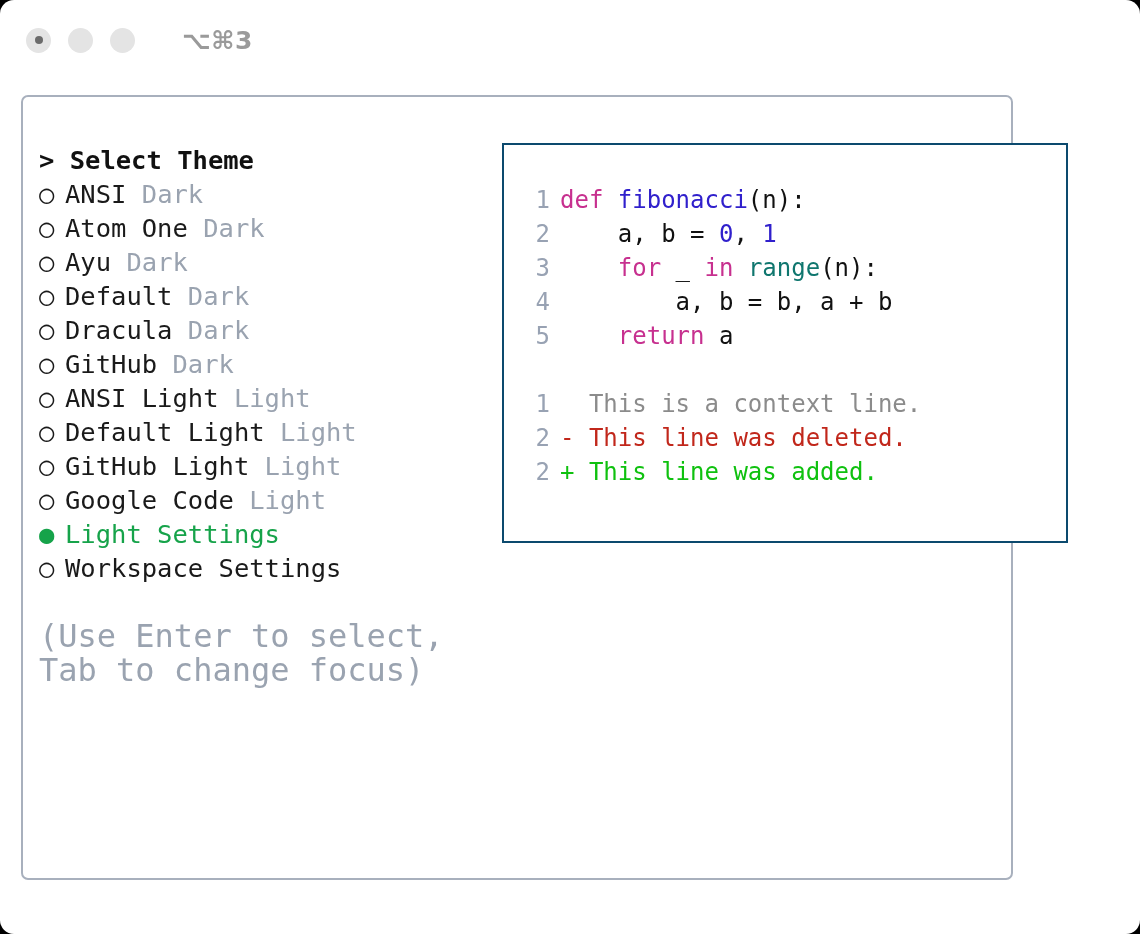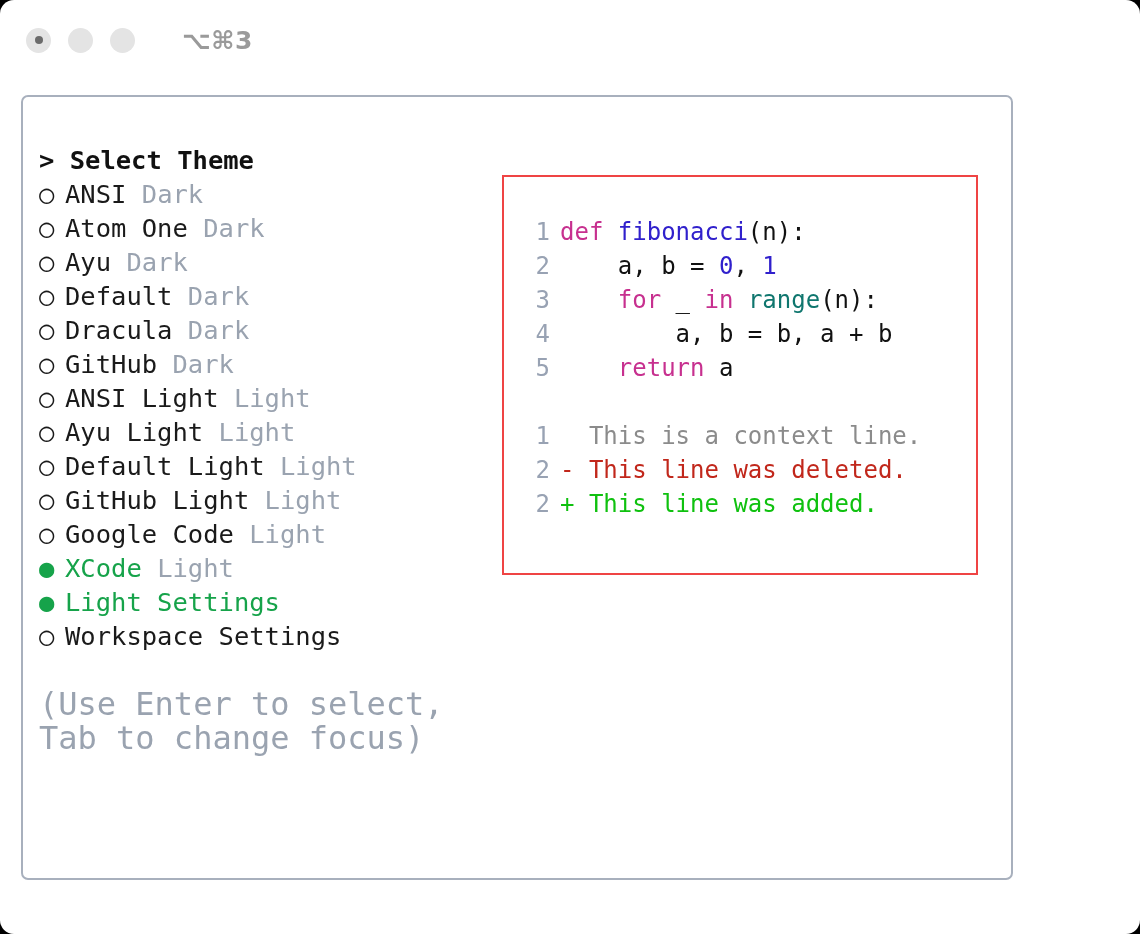--- a/index.html
+++ b/index.html
@@ -138,24 +138,23 @@
     top: 46px;
     width: 490px;
   }
   .preview-head {
     font-size: 25.5px;
     line-height: 34px;
     color: #111111;
     white-space: pre;
   }
   .preview-box {
-    margin-top: 32px;
-    width: 476px;
+    width: 566px;
     height: 400px;
-    border: 2px solid #ef4444;
+    border: 2px solid #0c4a6e;
     box-sizing: border-box;
     background: #ffffff;
     padding: 38px 0 0 12px;
   }
   .code-line {
     font-size: 24px;
     line-height: 34px;
     white-space: pre;
     color: #111111;
   }
@@ -202,25 +201,23 @@
         <div class="section-title bold">&gt; Select Theme</div>
 
         <div>
           <span class="opt"><span class="marker unsel">○</span><span class="opt-label">ANSI</span> <span class="opt-kind">Dark</span></span>
           <span class="opt"><span class="marker unsel">○</span><span class="opt-label">Atom One</span> <span class="opt-kind">Dark</span></span>
           <span class="opt"><span class="marker unsel">○</span><span class="opt-label">Ayu</span> <span class="opt-kind">Dark</span></span>
           <span class="opt"><span class="marker unsel">○</span><span class="opt-label">Default</span> <span class="opt-kind">Dark</span></span>
           <span class="opt"><span class="marker unsel">○</span><span class="opt-label">Dracula</span> <span class="opt-kind">Dark</span></span>
           <span class="opt"><span class="marker unsel">○</span><span class="opt-label">GitHub</span> <span class="opt-kind">Dark</span></span>
           <span class="opt"><span class="marker unsel">○</span><span class="opt-label">ANSI Light</span> <span class="opt-kind">Light</span></span>
-          <span class="opt"><span class="marker unsel">○</span><span class="opt-label">Ayu Light</span> <span class="opt-kind">Light</span></span>
           <span class="opt"><span class="marker unsel">○</span><span class="opt-label">Default Light</span> <span class="opt-kind">Light</span></span>
           <span class="opt"><span class="marker unsel">○</span><span class="opt-label">GitHub Light</span> <span class="opt-kind">Light</span></span>
           <span class="opt"><span class="marker unsel">○</span><span class="opt-label">Google Code</span> <span class="opt-kind">Light</span></span>
-          <span class="opt selected"><span class="marker sel">●</span><span class="opt-label">XCode</span> <span class="opt-kind">Light</span></span>
         </div>
 
 
         <div>
           <span class="opt selected"><span class="marker sel">●</span><span class="opt-label">Light Settings</span></span>
           <span class="opt"><span class="marker unsel">○</span><span class="opt-label">Workspace Settings</span></span>
         </div>
 
         <div class="hint">(Use Enter to select, Tab to change focus)</div>
       </div>

